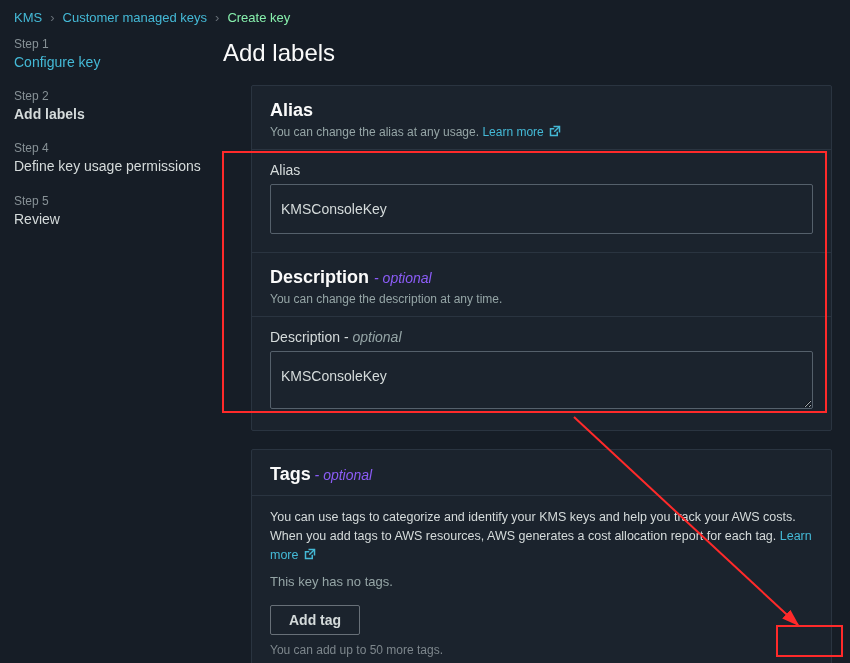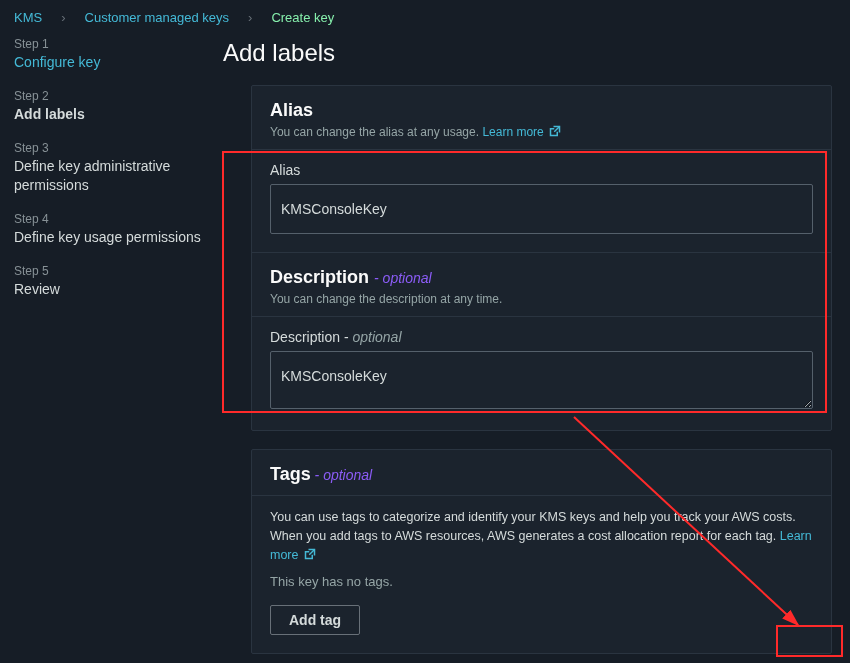--- a/index.html
+++ b/index.html
@@ -12,21 +12,21 @@
     height: 663px;
     overflow: hidden;
     position: relative;
   }
   a { color: #44b9d6; text-decoration: none; cursor: pointer; }
   .breadcrumb {
     padding: 10px 14px 8px 14px;
     font-size: 13px;
     display: flex;
     align-items: center;
-    gap: 19px;
+    gap: 8px;
   }
   .breadcrumb .sep { color: #687078; }
   .breadcrumb .current { color: #86efac; }
   .layout { display: flex; }
   .sidebar { width: 215px; padding: 4px 14px; }
   .step { margin-bottom: 18px; }
   .step-num { font-size: 12px; color: #879196; margin-bottom: 2px; }
   .step-label { font-size: 14px; color: #d5dbdb; line-height: 1.3; }
   .step.active .step-label { color: #44b9d6; }
   .main { flex: 1; padding: 0 18px 0 8px; }
@@ -95,24 +95,20 @@
   <div class="sidebar">
     <div class="step active">
       <div class="step-num">Step 1</div>
       <div class="step-label">Configure key</div>
     </div>
     <div class="step">
       <div class="step-num">Step 2</div>
       <div class="step-label" style="font-weight:700">Add labels</div>
     </div>
     <div class="step">
-      <div class="step-num">Step 3</div>
-      <div class="step-label">Define key administrative permissions</div>
-    </div>
-    <div class="step">
       <div class="step-num">Step 4</div>
       <div class="step-label">Define key usage permissions</div>
     </div>
     <div class="step">
       <div class="step-num">Step 5</div>
       <div class="step-label">Review</div>
     </div>
   </div>
 
   <div class="main">
@@ -160,20 +156,21 @@
             <span class="ext-icon"><svg viewBox="0 0 16 16" fill="none" stroke="#44b9d6" stroke-width="2">
                   <path d="M6 2h8v8"></path>
                   <path d="M14 2L7 9"></path>
                   <path d="M11 9v5H2V5h5"></path>
                 </svg></span></a>
         </div>
         <div class="tags-note">This key has no tags.</div>
         <div class="add-tag-row">
           <button class="btn">Add tag</button>
         </div>
+        <div class="tags-limit">You can add up to 50 more tags.</div>
       </div>
     </div>
 
     <div class="actions">
       
       
       
     </div>
   </div>
 </div>

